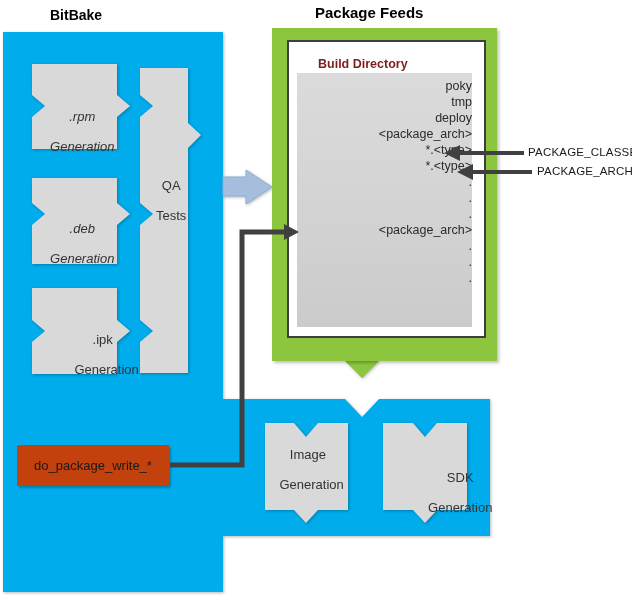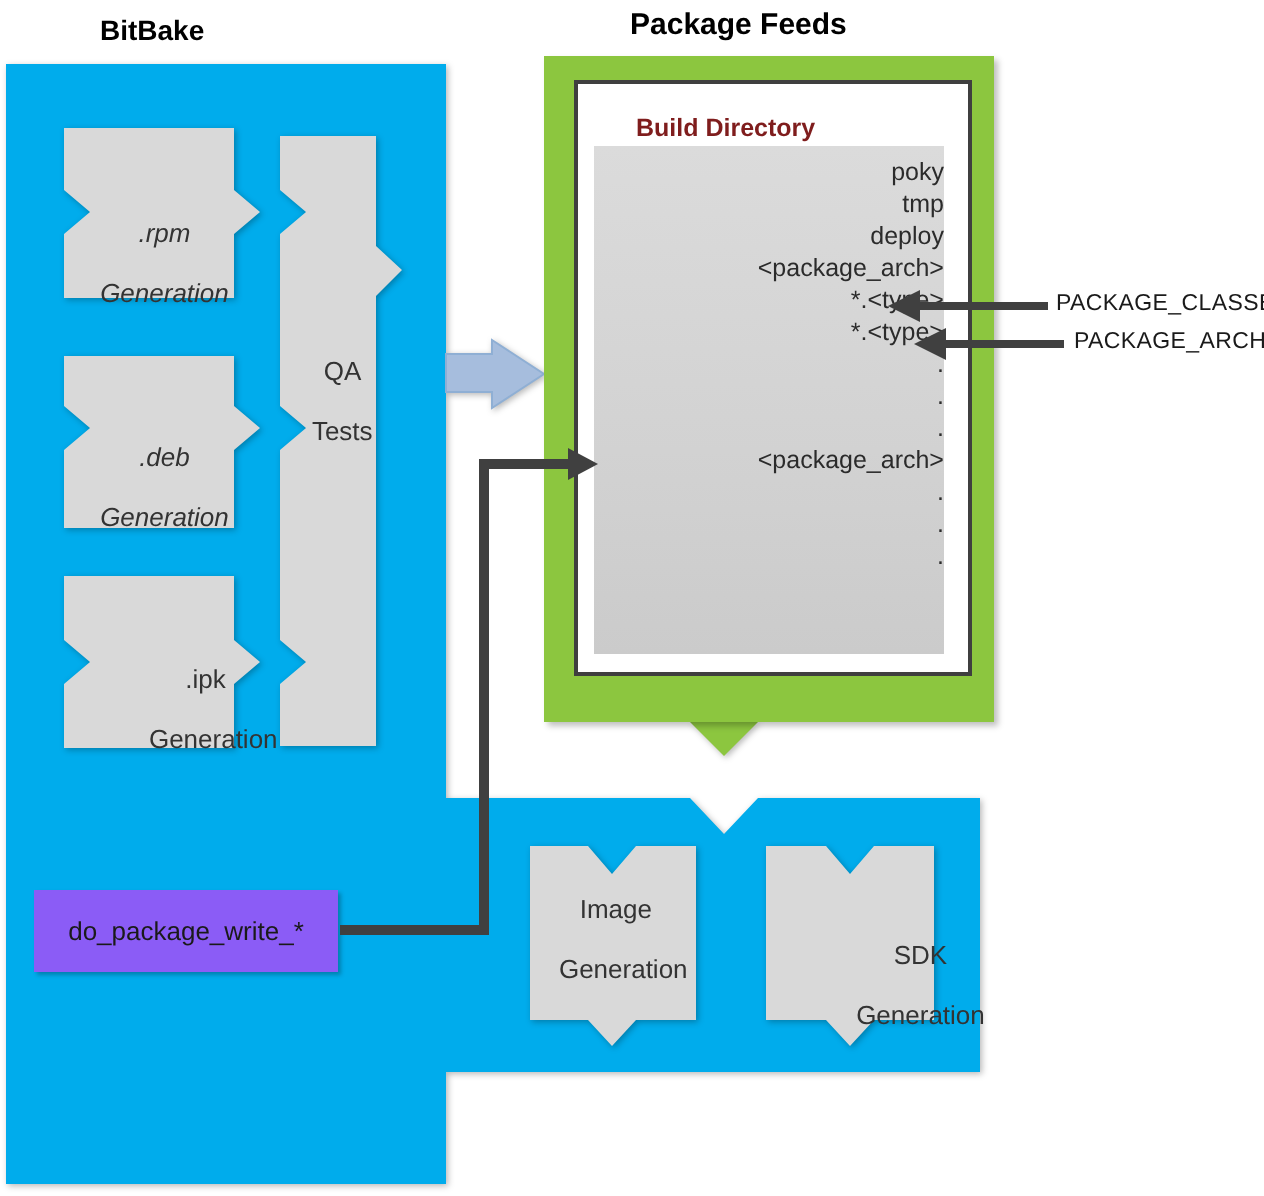--- a/index.html
+++ b/index.html
@@ -30,21 +30,21 @@
     left:297px;top:73px;width:175px;height:254px;
     background:linear-gradient(180deg,#DBDBDB 0%,#D2D2D2 60%,#CBCBCB 100%);
     padding-top:5px;box-sizing:border-box;
   }
   .tree-line{
     display:block;height:16px;line-height:16px;font-size:12.5px;color:#2b2b2b;
     white-space:pre;
     text-align:right;
   }
   #task-box{
-    left:17px;top:445px;width:152px;height:41px;background:#8b5cf6;
+    left:17px;top:445px;width:152px;height:41px;background:#c2410c;
     display:flex;align-items:center;justify-content:center;
     font-size:13px;color:#1a1a1a;box-shadow:1.5px 1.5px 2px rgba(0,0,0,0.25);
   }
   .var-label{font-size:11.5px;color:#1a1a1a;letter-spacing:0.2px;white-space:pre;}
   #pkg-classes-label{left:528px;top:146px;}
   #pkg-arch-label{left:537px;top:165px;}
 </style>
 </head>
 <body>
 

